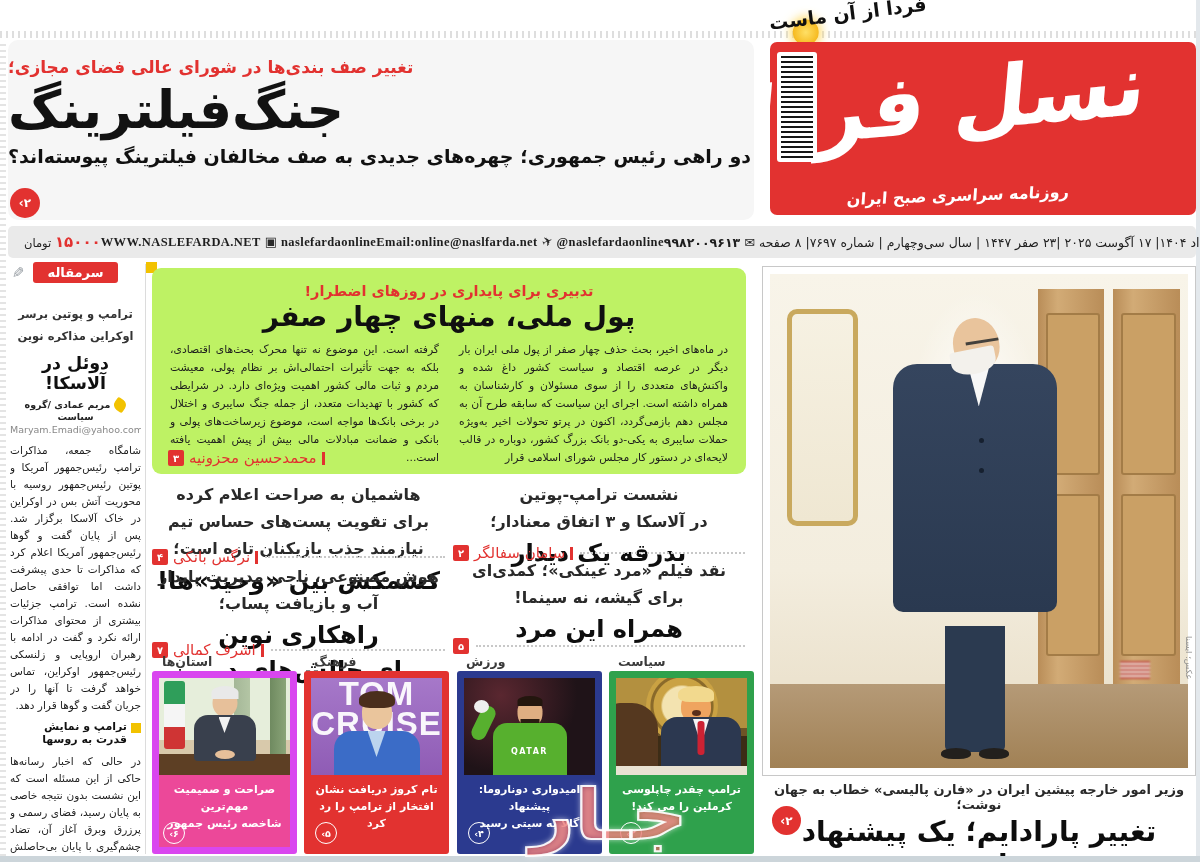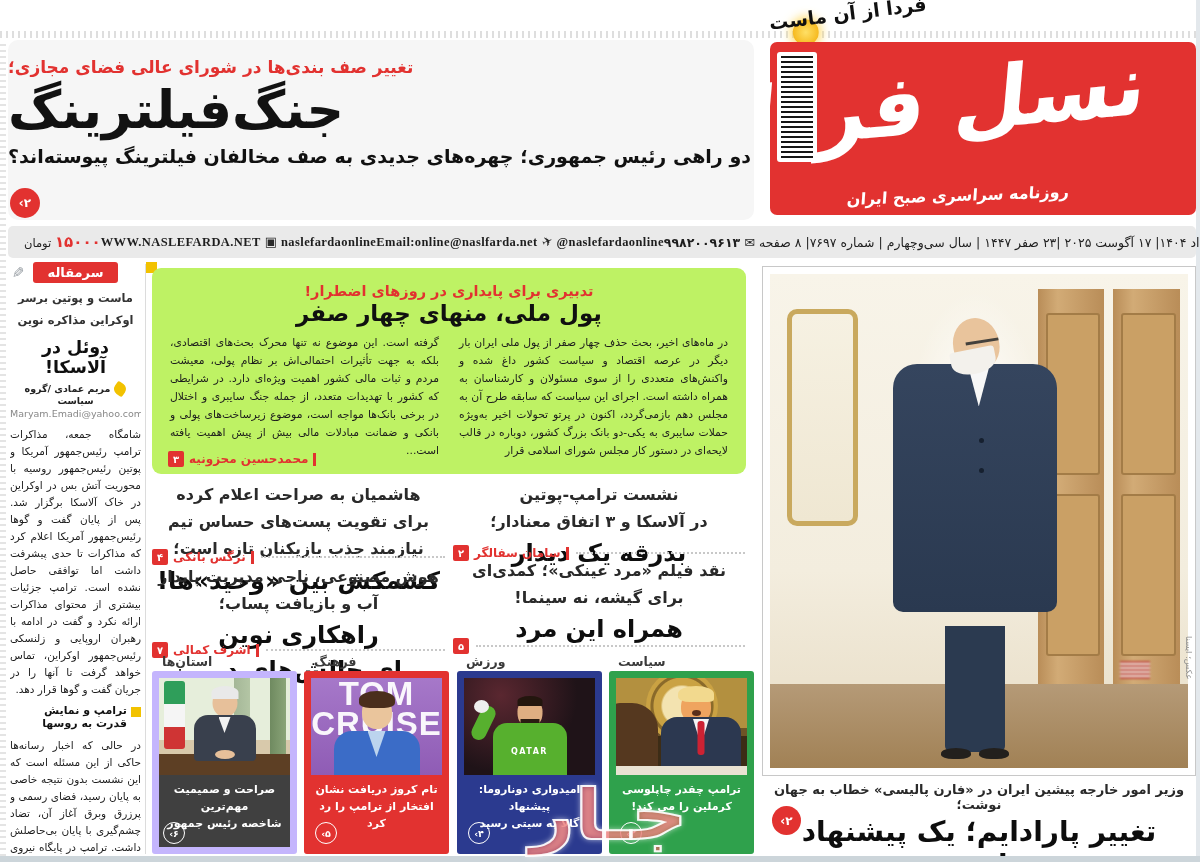--- a/index.html
+++ b/index.html
@@ -37,46 +37,46 @@
   .serif{font-family:"Liberation Serif",serif;font-weight:bold;letter-spacing:.4px}
   .ic{display:inline-block;margin:0 4px;font-size:13px;color:#2a2a2a}
   .icon-ig::before{content:"▣"}
   .icon-tg::before{content:"✈";display:inline-block;transform:rotate(-22deg)}
   .icon-sms::before{content:"✉"}
   #infobar .sms{direction:rtl;font-weight:bold}
   #infobar .dateline{direction:rtl;font-size:12.5px}
 
   
   #editorial{position:absolute;left:10px;top:262px;width:131px;height:594px;overflow:hidden;text-align:center}
-  .ed-badge-row{position:relative;height:26px;margin-bottom:0}
+  .ed-badge-row{position:relative;height:26px;margin-bottom:16px}
   .ed-pencil{position:absolute;left:2px;top:2px;color:#9aa0a6;font-size:15px}
   .ed-pencil::before{content:"✎";display:inline-block;transform:scaleX(-1)}
   .ed-badge{display:inline-block;background:#e23230;color:#fff;font-size:13px;font-weight:bold;padding:3px 15px;border-radius:3px}
   .ed-kicker{font-size:11.5px;color:#333;line-height:1.9;font-weight:bold}
   .ed-title{font-size:17.5px;font-weight:900;color:#0f0f0f;margin:5px 0 4px}
   .ed-author{font-size:9.5px;font-weight:bold;color:#222;margin-top:6px;position:relative}
   .ed-pen{display:inline-block;width:12px;height:12px;background:#f2c200;border-radius:2px 6px 2px 6px;transform:rotate(35deg);margin-left:4px;vertical-align:middle}
   .ed-mail{font-size:9.5px;color:#888;direction:ltr;margin-top:2px}
   .ed-body{font-size:10.5px;line-height:1.62;text-align:justify;margin-top:7px;color:#1c1c1c}
   .ed-sub{font-size:11px;font-weight:900;color:#111;margin:6px 0 2px;text-align:right;display:flex;align-items:flex-start;gap:4px}
   .ed-sub::before{content:"";flex:0 0 10px;height:10px;background:#f2c200;margin-top:3px}
   #vdiv{position:absolute;left:145px;top:264px;height:590px;border-left:1px solid #dcdcdc}
 
   
   #ya1{position:absolute;left:146px;top:262px;width:11px;height:11px;background:#f2c200}
   #ya2{position:absolute;left:159px;top:275px;width:7px;height:7px;background:#f2c200}
   #mainart{position:absolute;left:152px;top:268px;width:594px;height:206px;background:#bef264;border-radius:9px;text-align:center;overflow:hidden}
   .ma-kicker{margin-top:15px;color:#e23230;font-size:14.5px;font-weight:bold}
-  .ma-title{font-size:23px;font-weight:900;color:#101010;margin-top:1px}
+  .ma-title{font-size:28px;font-weight:900;color:#101010;margin-top:1px}
   .ma-cols{display:flex;gap:20px;padding:8px 18px 0;direction:rtl}
   .ma-col{flex:1;font-size:10.8px;line-height:1.66;text-align:justify;color:#1c1c1c}
   .byline{display:flex;align-items:center;gap:5px;direction:ltr}
   .ma-byline{position:absolute;left:16px;bottom:7px}
   .psq{width:16px;height:16px;background:#e23230;color:#fff;font-size:10px;font-weight:bold;display:flex;align-items:center;justify-content:center;border-radius:2px;font-style:normal}
-  .aname{color:#e23230;font-size:12px;font-weight:bold}
+  .aname{color:#e23230;font-size:15px;font-weight:normal}
   .abar{width:3px;height:13px;background:#e23230}
 
   
   .art{position:absolute;text-align:center}
   #art-vahid{left:152px;top:481px;width:293px}
   #art-alaska{left:453px;top:481px;width:292px}
   #art-water{left:152px;top:563px;width:293px}
   #art-movie{left:453px;top:557px;width:292px}
   .art-kicker{font-size:16px;font-weight:bold;color:#2a2a2a;line-height:1.7}
   .art-title{font-size:24px;font-weight:900;color:#0e0e0e;margin-top:2px;line-height:1.35}
@@ -84,21 +84,21 @@
   .rule .dots{flex:1;border-top:2px dotted #c8c8c8;height:0;margin-left:7px}
   #rule-vahid{left:152px;top:548px;width:293px}
   #rule-alaska{left:453px;top:544px;width:292px}
   #rule-water{left:152px;top:641px;width:293px}
   #rule-movie{left:453px;top:637px;width:292px}
 
   
   .clabel{position:absolute;top:654px;font-size:12.5px;font-weight:bold;color:#3a3a3a}
   #cl1{left:162px}#cl2{left:314px}#cl3{left:466px}#cl4{left:618px}
   .card{position:absolute;top:671px;width:145px;height:183px;border-radius:3px;display:flex;flex-direction:column}
-  #card1{left:152px;border:7px solid #c4b5fd;background:#404040}
+  #card1{left:152px;border:7px solid #d946ef;background:#ec4899}
   #card2{left:304px;border:7px solid #e23230;background:#e23230}
   #card3{left:457px;border:7px solid #2b3a8f;background:#2b3a8f}
   #card4{left:609px;border:7px solid #2fa14c;background:#2fa14c}
   .card-photo{height:97px;position:relative;overflow:hidden;flex:0 0 auto}
   .card-cap{flex:1;color:#fff;font-size:11px;font-weight:bold;line-height:1.55;text-align:center;padding-top:6px}
   .card-badge{position:absolute;left:4px;bottom:3px;width:22px;height:22px;border:1.5px solid #fff;border-radius:50%;color:#fff;font-size:9.5px;font-weight:bold;display:flex;align-items:center;justify-content:center;direction:ltr;z-index:3}
 
   
   .s-pez{background:linear-gradient(180deg,#e6eedb 0 64%,#d8c9ab 64% 78%,#5d3f24 78%)}
   .pez-curt{position:absolute;top:0;width:16px;height:76px;background:linear-gradient(90deg,#6f8a60,#8aa478)}
@@ -201,21 +201,21 @@
     <div><span class="ic icon-tg"></span><span class="serif">@naslefardaonline</span></div>
     <div class="sms"><span class="ic icon-sms"></span><span>۹۹۸۲۰۰۹۶۱۳</span></div>
     <div class="dateline">یک‌شنبه| ۲۶ مرداد ۱۴۰۴| ۱۷ آگوست ۲۰۲۵ |۲۳ صفر ۱۴۴۷ | سال سی‌وچهارم | شماره ۷۶۹۷| ۸ صفحه</div>
   </div>
 
   <aside id="editorial">
     <div class="ed-badge-row">
       <span class="ed-pencil"></span>
       <span class="ed-badge">سرمقاله</span>
     </div>
-    <div class="ed-kicker">ماست و پوتین برسر</div>
+    <div class="ed-kicker">ترامپ و پوتین برسر</div>
     <div class="ed-kicker">اوکراین مذاکره نوین</div>
     <div class="ed-title">دوئل در آلاسکا!</div>
     <div class="ed-author"><span class="ed-pen"></span><span>مریم عمادی /گروه سیاست</span></div>
     <div class="ed-mail">Maryam.Emadi@yahoo.com</div>
     <p class="ed-body">شامگاه جمعه، مذاکرات ترامپ رئیس‌جمهور آمریکا و پوتین رئیس‌جمهور روسیه با محوریت آتش بس در اوکراین در خاک آلاسکا برگزار شد. پس از پایان گفت و گوها رئیس‌جمهور آمریکا اعلام کرد که مذاکرات تا حدی پیشرفت داشت اما توافقی حاصل نشده است. ترامپ جزئیات بیشتری از محتوای مذاکرات ارائه نکرد و گفت در ادامه با رهبران اروپایی و زلنسکی رئیس‌جمهور اوکراین، تماس خواهد گرفت تا آنها را در جریان گفت و گوها قرار دهد.</p>
     <div class="ed-sub">ترامپ و نمایش قدرت به روسها</div>
     <p class="ed-body">در حالی که اخبار رسانه‌ها حاکی از این مسئله است که این نشست بدون نتیجه خاصی به پایان رسید، فضای رسمی و پرزرق وبرق آغاز آن، تضاد چشم‌گیری با پایان بی‌حاصلش داشت. ترامپ در پایگاه نیروی هوایی آمریکا در آلاسکا با فرش قرمز از پوتین استقبال کرد. همچنین باید گفت پرواز بمب‌افکن‌های B۲ در آسمان آلاسکا، همزمان با استقبال از پوتین، پیامی...</p>
 
   </aside>
   <div id="vdiv"></div>

